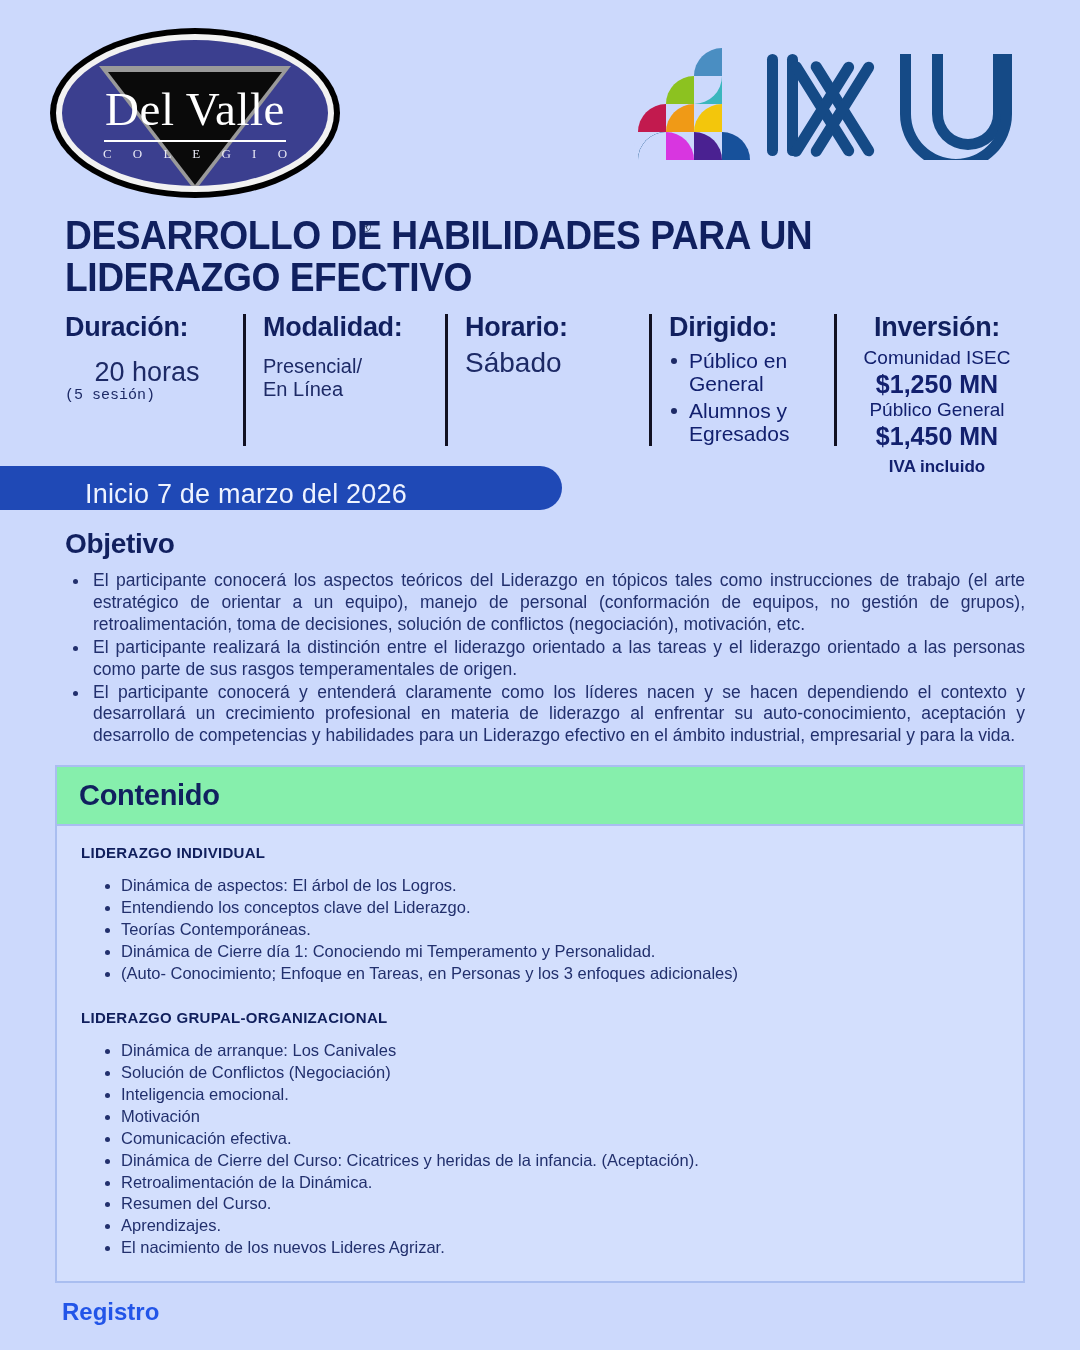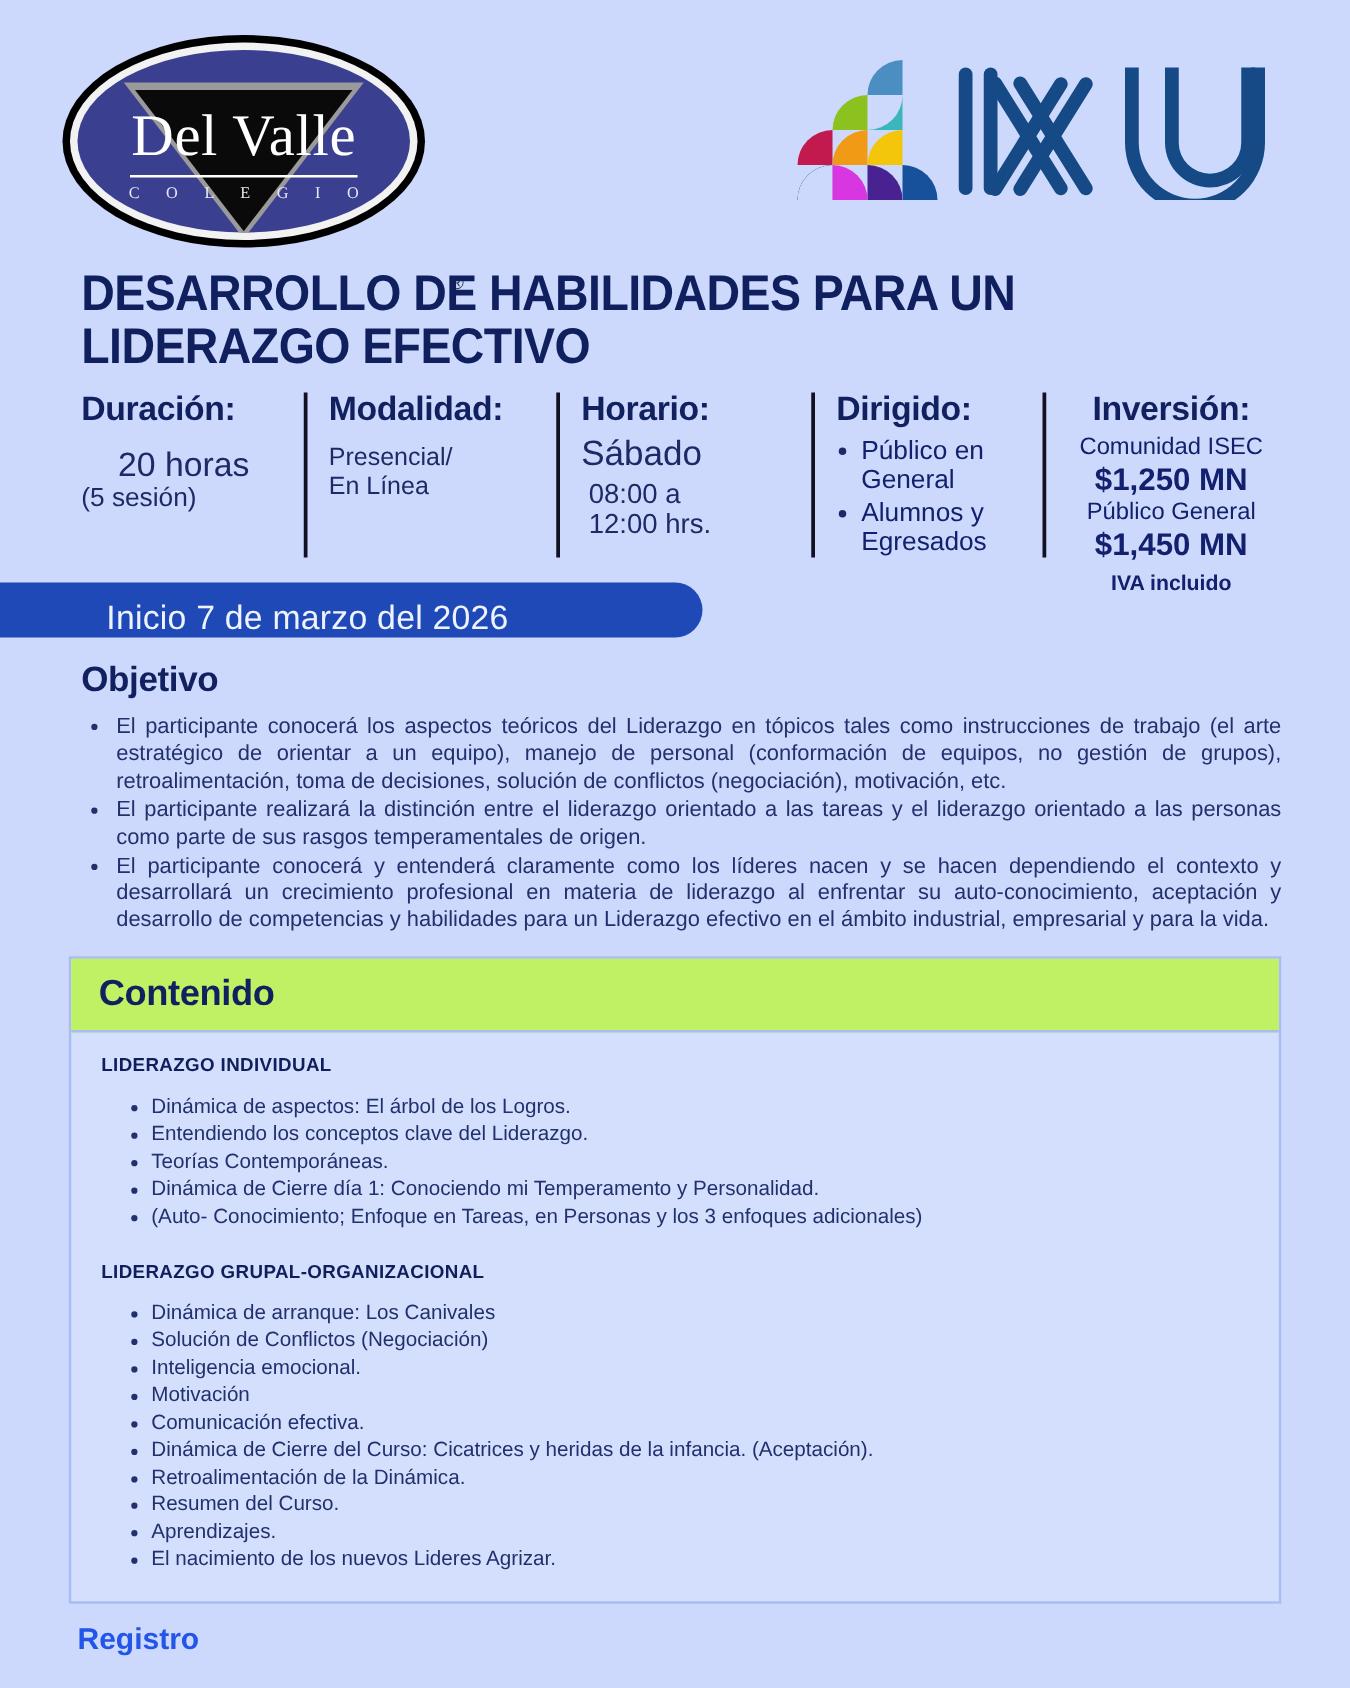--- a/index.html
+++ b/index.html
@@ -157,21 +157,21 @@
     font-size: 26px;
     color: #1d2a66;
     line-height: 1.12;
   }
   .info-small {
     font-size: 19px;
     color: #1d2a66;
     line-height: 1.15;
   }
   .dur-main { font-size: 27px; margin-top: 14px; text-align: center; }
-  .dur-sub  { font-size: 21px; }
+  .dur-sub  { font-size: 15px; font-family: Liberation Mono, monospace; }
 
   .mod-txt { font-size: 20px; line-height: 1.16; margin-top: 12px; }
 
   .hor-day  { font-size: 28px; margin-top: 2px; }
   .hor-time { font-size: 22px; line-height: 1.12; margin-top: 4px; padding-left: 6px; }
 
   .dir-list { list-style: none; margin-top: 6px; }
   .dir-list li {
     position: relative;
     padding-left: 20px;
@@ -238,21 +238,21 @@
 
   
   .contenido {
     margin: 18px 55px 0 55px;
     border: 2px solid #a9bef0;
     background: #d3dffd;
   }
   .contenido-head {
     border-bottom: 2px solid #a9bef0;
     padding: 12px 0 12px 22px;
-    background: #bef264;
+    background: #86efac;
   }
   .contenido-head .section-h { font-size: 29px; }
   .contenido-body { padding: 18px 24px 22px 24px; }
 
   .group-title {
     font-size: 15px;
     font-weight: bold;
     color: #101f5c;
     letter-spacing: 0.3px;
     margin-bottom: 14px;
@@ -367,22 +367,20 @@
 
   <div class="info-col col-modalidad">
     <div class="info-h">Modalidad:</div>
     <div class="info-big mod-txt" style="white-space: pre-line;">Presencial/
 En Línea</div>
   </div>
 
   <div class="info-col col-horario">
     <div class="info-h">Horario:</div>
     <div class="info-big hor-day">Sábado</div>
-    <div class="info-small hor-time" style="white-space: pre-line;">08:00 a
-12:00 hrs.</div>
   </div>
 
   <div class="info-col col-dirigido">
     <div class="info-h">Dirigido:</div>
     <ul class="dir-list">
       <li>Público en General</li>
       <li>Alumnos y Egresados</li>
     </ul>
   </div>
 

